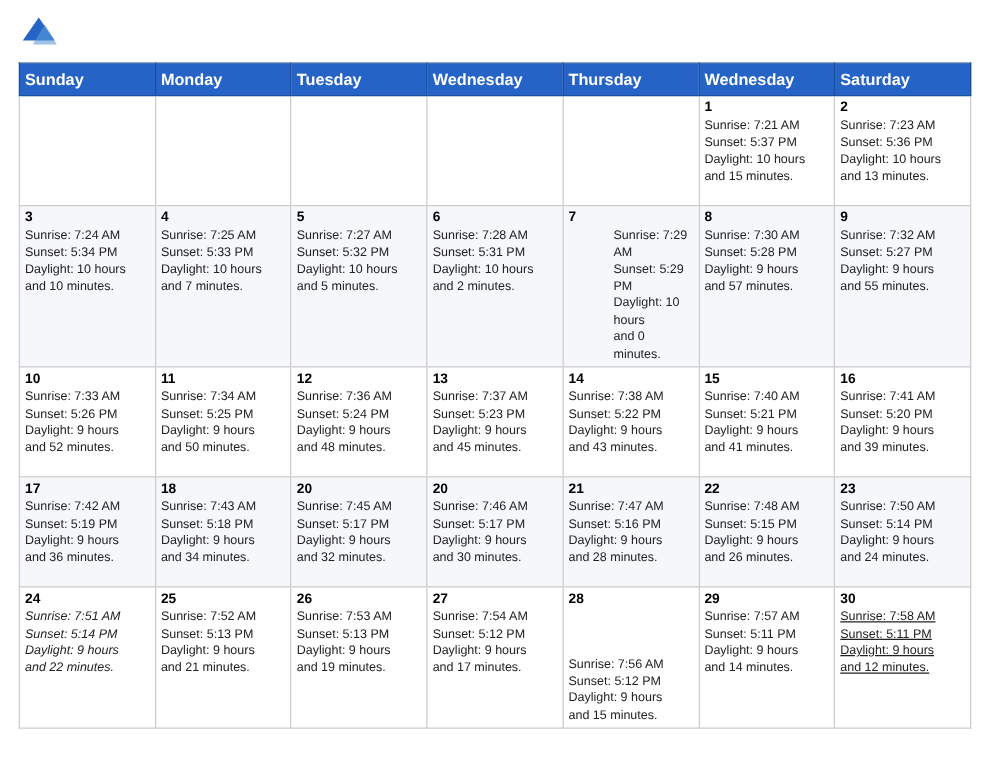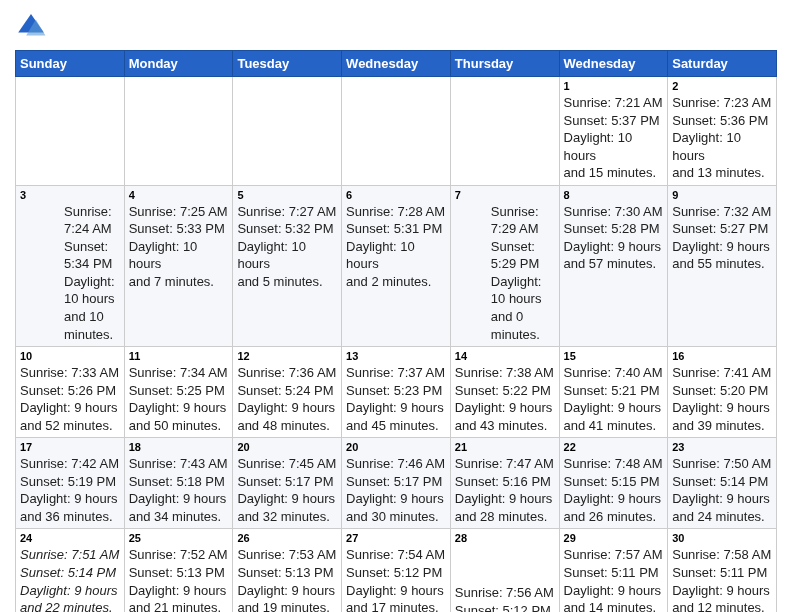--- a/index.html
+++ b/index.html
@@ -75,21 +75,21 @@
     .calendar-table tr:nth-child(even) td {
       background: #f5f7fa;
     }
     .day-number {
       font-weight: bold;
       font-size: 11px;
       margin-bottom: 2px;
       display: block;
     }
     .day-info {
-      font-size: 13px;
+      font-size: 10px;
       color: #222;
       line-height: 1.35;
     }
     .empty-cell {
       background: #fff !important;
     }
   </style>
 </head>
 <body>
 
@@ -142,21 +142,21 @@
             <span class="day-number">2</span>
             <div class="day-info" style="white-space: pre-line;">Sunrise: 7:23 AM
 Sunset: 5:36 PM
 Daylight: 10 hours
 and 13 minutes.</div>
           </td>
         </tr>
         <tr>
           <td>
             <span class="day-number">3</span>
-            <div class="day-info" style="white-space: pre-line; margin-left: 44px;">Sunrise: 7:24 AM
+            <div class="day-info" style="white-space: pre-line;">Sunrise: 7:24 AM
 Sunset: 5:34 PM
 Daylight: 10 hours
 and 10 minutes.</div>
           </td>
           <td>
             <span class="day-number">4</span>
             <div class="day-info" style="white-space: pre-line;">Sunrise: 7:25 AM
 Sunset: 5:33 PM
 Daylight: 10 hours
 and 7 minutes.</div>
@@ -337,21 +337,21 @@
           </td>
           <td>
             <span class="day-number">29</span>
             <div class="day-info" style="white-space: pre-line;">Sunrise: 7:57 AM
 Sunset: 5:11 PM
 Daylight: 9 hours
 and 14 minutes.</div>
           </td>
           <td>
             <span class="day-number">30</span>
-            <div class="day-info" style="white-space: pre-line;">Sunrise: 7:58 AM
+            <div class="day-info" style="white-space: pre-line; text-decoration: underline;">Sunrise: 7:58 AM
 Sunset: 5:11 PM
 Daylight: 9 hours
 and 12 minutes.</div>
           </td>
         </tr>
       </tbody>
   </table>
 </div>
 
 </body></html>

